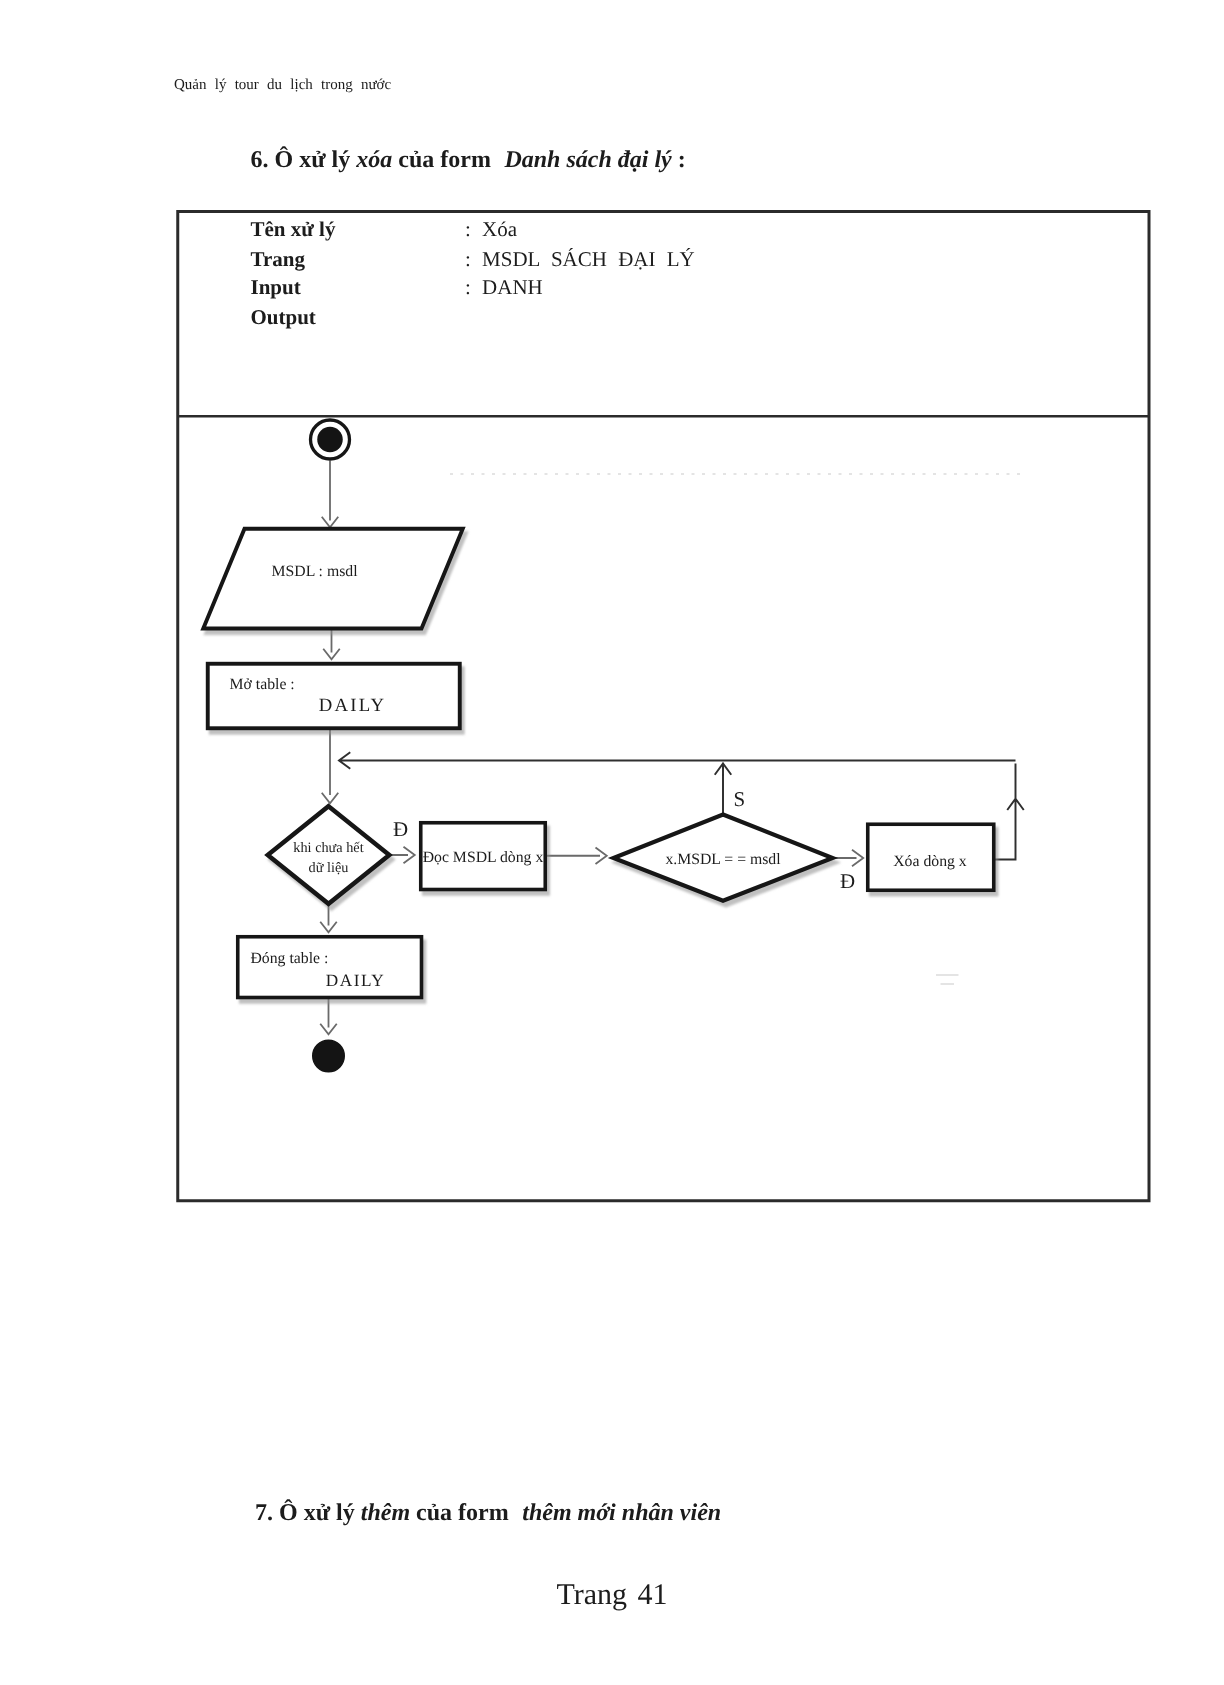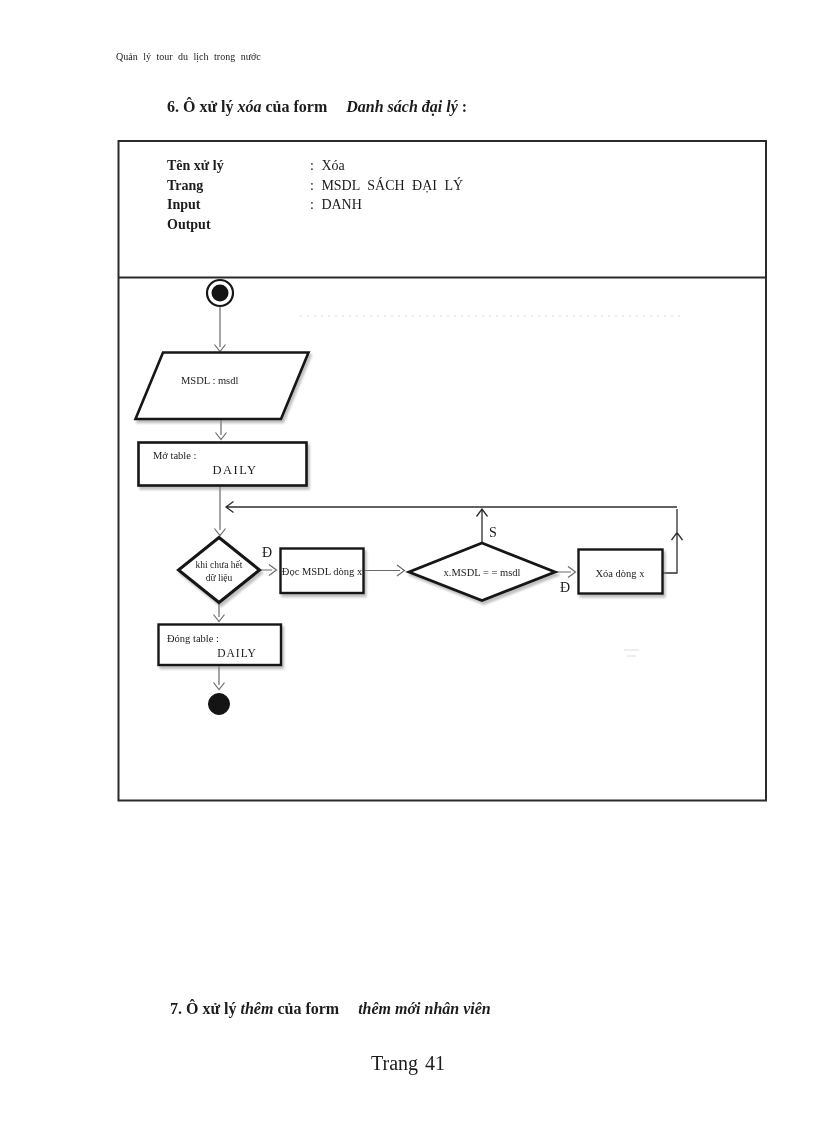--- a/index.html
+++ b/index.html
@@ -7,24 +7,24 @@
     width:816px;height:1123px;background:#ffffff;position:relative;
     font-family:"Liberation Serif","DejaVu Serif",serif;color:#1c1c1c;
     overflow:hidden;
   }
   .abs{position:absolute;}
   .page-header{left:116px;top:51px;font-size:10px;word-spacing:3px;}
   .heading{font-weight:bold;font-size:16px;white-space:pre;}
   .h6{left:167px;top:98px;}
   .h7{left:170px;top:1000px;}
   .bi{font-weight:bold;font-style:italic;}
-  .em2{margin-left:15px;}
+  .em2{margin-left:5px;}
   .page-footer{left:0;right:0;top:1052px;text-align:center;font-size:20px;word-spacing:2px;}
 
-  .info-rows{left:167px;top:156px;width:560px;}
+  .info-rows{left:167px;top:144px;width:560px;}
   .info-row{display:flex;height:19.6px;line-height:19.6px;font-size:14px;}
   .info-label{flex:0 0 143px;font-weight:bold;}
   .info-value{word-spacing:4px;}
 
   svg{position:absolute;left:0;top:0;}
   svg text{font-family:"Liberation Serif","DejaVu Serif",serif;fill:#1c1c1c;}
   .shape{fill:#ffffff;stroke:#161616;filter:drop-shadow(2.5px 3px 0.8px rgba(140,140,140,0.55));}
   .frame-line{fill:none;stroke:#2b2b2b;}
   .conn{stroke:#6a6a6a;stroke-width:1.2;fill:none;}
   .loopline{stroke:#2f2f2f;stroke-width:1.3;fill:none;}

